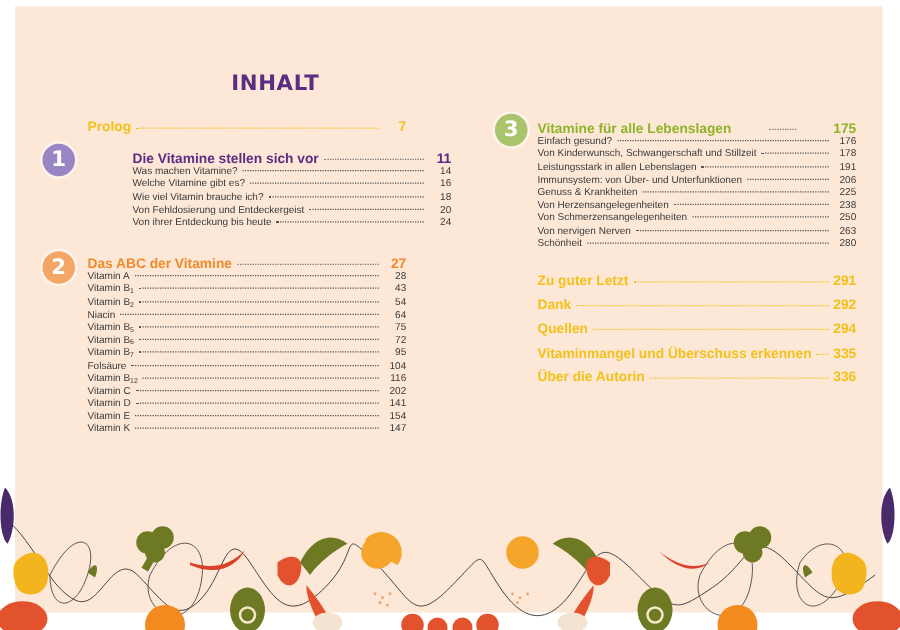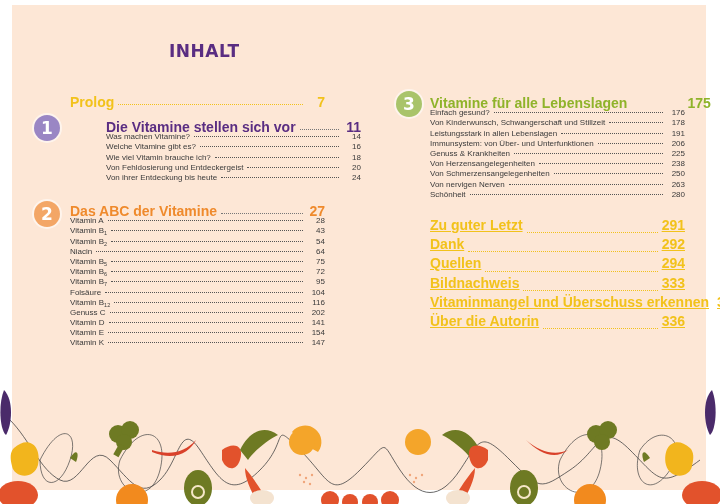--- a/index.html
+++ b/index.html
@@ -23,43 +23,43 @@
   .row {
     display: flex; align-items: baseline; height: 10.2px;
     font-size: 8px; line-height: 10.2px; color: #3a3a3a; white-space: nowrap;
   }
   .row .lbl { flex: 0 0 auto; }
   .row .dots {
     flex: 1 1 auto; overflow: hidden; margin: 0 4px;
     border-bottom: 1.3px dotted #555; height: 0; transform: translateY(-2px);
   }
   .row .pg { flex: 0 0 auto; min-width: 18px; text-align: right; }
-  .row.head { font-weight: bold; font-size: 14px; align-items: flex-end; }
+  .row.head { font-weight: bold; font-size: 11px; }
   .row.head .dots { border-bottom-color: #777; }
   .row.head.purple { color: #5a2d82; }
   .row.head.orange { color: #ef8a2c; }
   .row.head.green { color: #8fb32a; gap: 26px; }
   .row.head.yellow { color: #f2c21b; }
   .row.head.yellow .dots { border-bottom-color: #f2c21b; }
-  .row.yellowrow { height: 19.2px; line-height: 19.2px; text-decoration: underline; }
+  .row.yellowrow { height: 19.2px; line-height: 19.2px; }
   sub { font-size: 5.5px; vertical-align: -1.5px; line-height: 0; }
   .badge {
     position: absolute; width: 26px; height: 26px; border-radius: 50%;
     color: #fff; font-family: "DejaVu Sans", sans-serif; font-weight: bold;
     font-size: 17px; line-height: 26px; text-align: center;
     box-shadow: 0 0 0 2px rgba(255,255,255,0.55);
   }
   .illus { position: absolute; left: 0; top: 380px; width: 720px; height: 124px; }
 </style>
 </head>
 <body>
 
 <div class="spread"></div>
 
-<h1 class="page-title" style="margin:0">INHALT</h1>
+<h1 class="page-title" style="margin:16px">INHALT</h1>
 
 <div class="toc-col left" style="top:97px;">
   <div class="row head yellow">
     <span class="lbl">Prolog</span>
     <span class="dots"></span>
     <span class="pg">7</span>
   </div>
 </div>
 
 <div class="badge" style="left:34px; top:115px; background:#9a86c4;">1</div>
@@ -142,21 +142,21 @@
       <span class="lbl"><span>Folsäure</span><sub></sub></span>
       <span class="dots"></span>
       <span class="pg">104</span>
     </div>
   <div class="row">
       <span class="lbl"><span>Vitamin B</span><sub>12</sub></span>
       <span class="dots"></span>
       <span class="pg">116</span>
     </div>
   <div class="row">
-      <span class="lbl"><span>Genuss C</span><sub></sub></span>
+      <span class="lbl"><span>Vitamin C</span><sub></sub></span>
       <span class="dots"></span>
       <span class="pg">202</span>
     </div>
   <div class="row">
       <span class="lbl"><span>Vitamin D</span><sub></sub></span>
       <span class="dots"></span>
       <span class="pg">141</span>
     </div>
   <div class="row">
       <span class="lbl"><span>Vitamin E</span><sub></sub></span>
@@ -232,25 +232,20 @@
     </div>
   <div class="row head yellow yellowrow">
       <span class="lbl">Dank</span>
       <span class="dots"></span>
       <span class="pg">292</span>
     </div>
   <div class="row head yellow yellowrow">
       <span class="lbl">Quellen</span>
       <span class="dots"></span>
       <span class="pg">294</span>
-    </div>
-  <div class="row head yellow yellowrow">
-      <span class="lbl">Bildnachweis</span>
-      <span class="dots"></span>
-      <span class="pg">333</span>
     </div>
   <div class="row head yellow yellowrow">
       <span class="lbl">Vitaminmangel und Überschuss erkennen</span>
       <span class="dots"></span>
       <span class="pg">335</span>
     </div>
   <div class="row head yellow yellowrow">
       <span class="lbl">Über die Autorin</span>
       <span class="dots"></span>
       <span class="pg">336</span>

